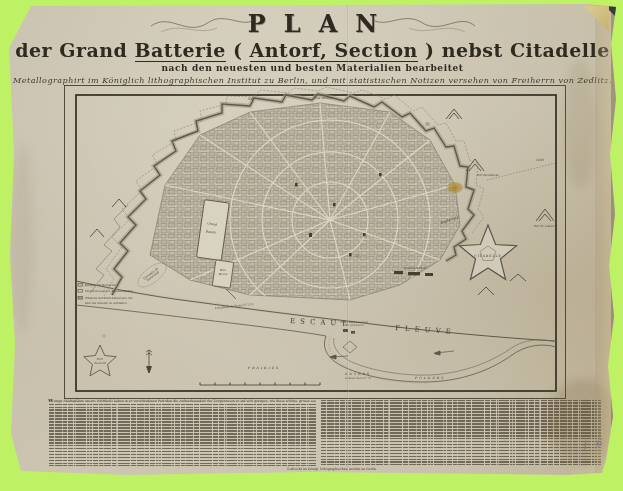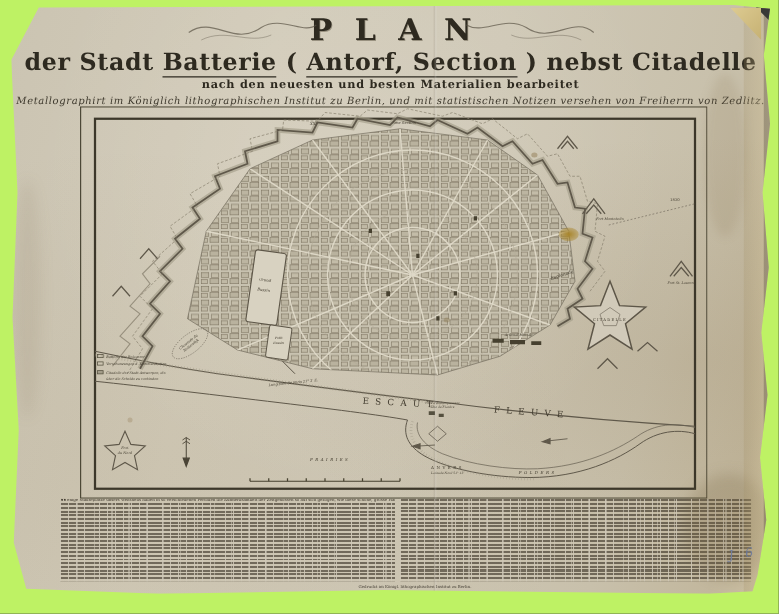--- a/index.html
+++ b/index.html
@@ -52,21 +52,21 @@
      background:linear-gradient(90deg, rgba(90,78,58,.18), rgba(255,255,255,.22));}
 </style>
 </head>
 <body>
 
 <div id="stage">
   <div id="paper">
 
     <div id="title-block">
       <div id="title-main">PLAN</div>
-      <div id="title-line2"><span>der Stadt </span><span class="bl">Batterie</span><span> ( </span><span class="bl">Antorf, Section</span><span> ) nebst Citadelle</span></div>
+      <div id="title-line2"><span>der Grand </span><span class="bl">Batterie</span><span> ( </span><span class="bl">Antorf, Section</span><span> ) nebst Citadelle</span></div>
       <div id="title-line3">nach den neuesten und besten Materialien bearbeitet</div>
       <div id="title-line4">Metallographirt im Königlich lithographischen Institut zu Berlin, und mit statistischen Notizen versehen von Freiherrn von Zedlitz.</div>
     </div>
     <svg class="flourish" style="left:140px;" width="110" height="24">
       <path d="M4,14 C24,0 40,26 62,10 C78,0 96,16 106,8" fill="none" stroke="#5a5344" stroke-width=".9" opacity=".7"></path>
       <path d="M14,20 C34,10 52,24 70,16" fill="none" stroke="#5a5344" stroke-width=".6" opacity=".5"></path>
     </svg>
     <svg class="flourish" style="left:362px;" width="110" height="24">
       <path d="M4,8 C18,16 34,0 52,10 C72,24 90,0 106,14" fill="none" stroke="#5a5344" stroke-width=".9" opacity=".7"></path>
       <path d="M40,16 C58,24 76,10 96,20" fill="none" stroke="#5a5344" stroke-width=".6" opacity=".5"></path>

